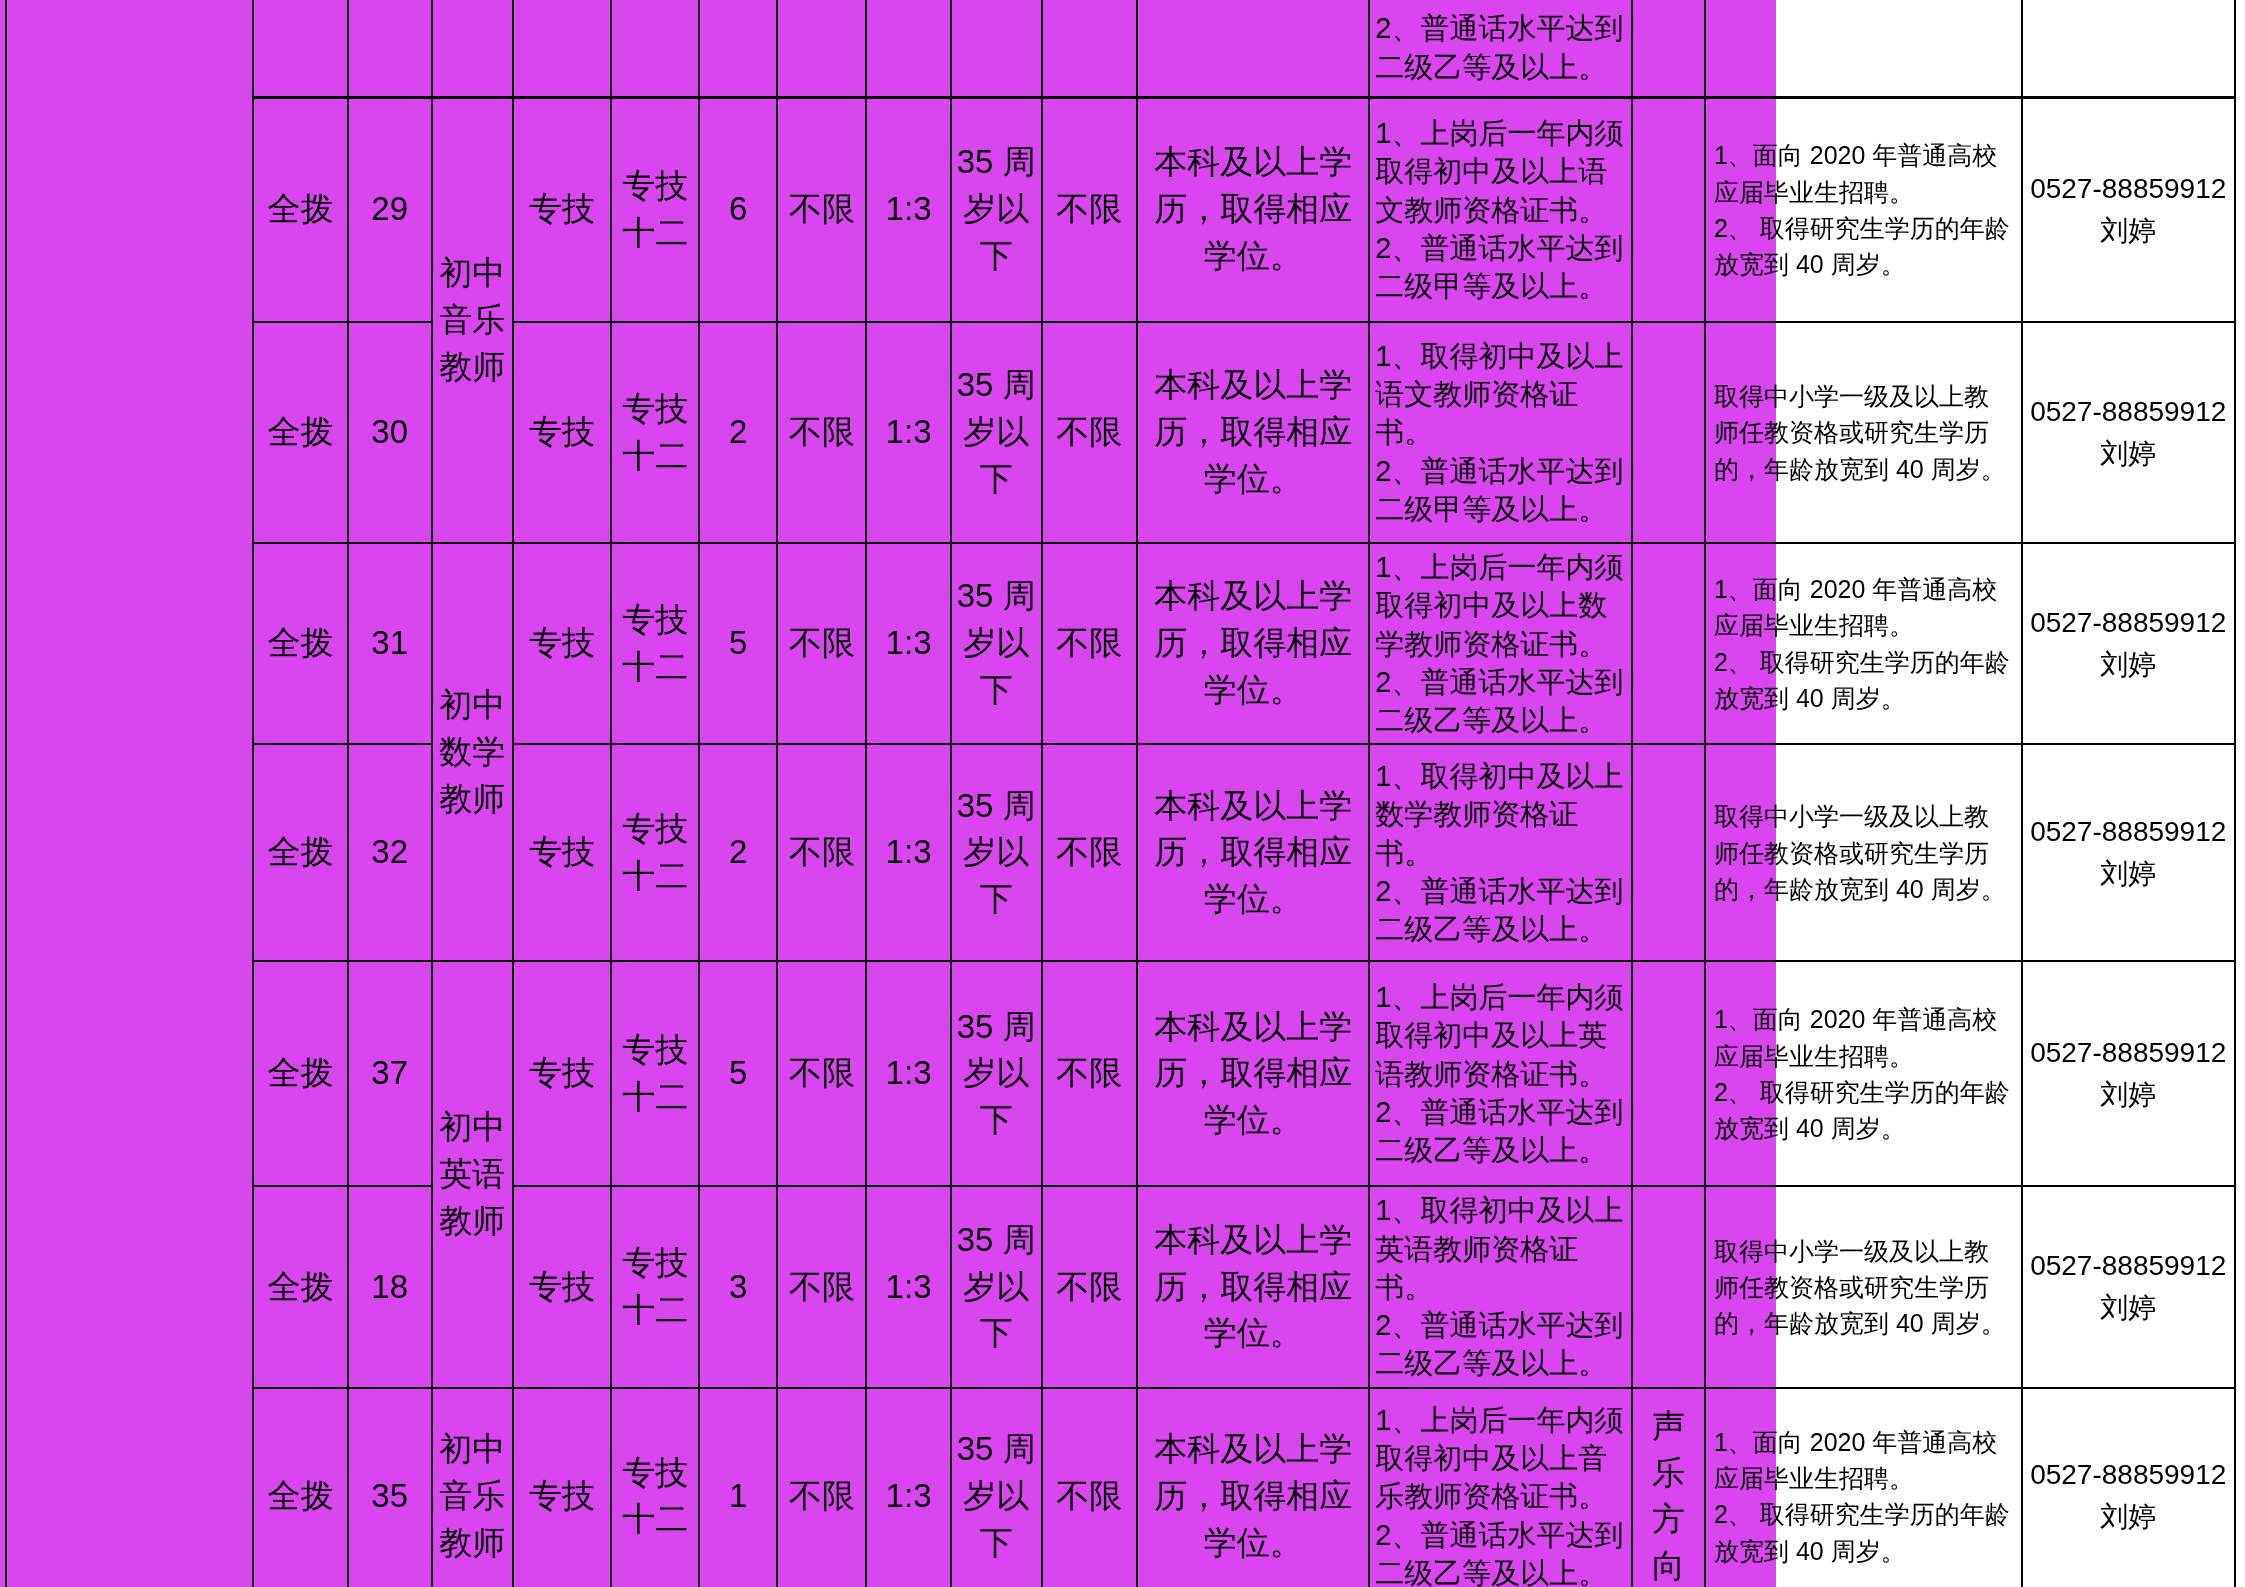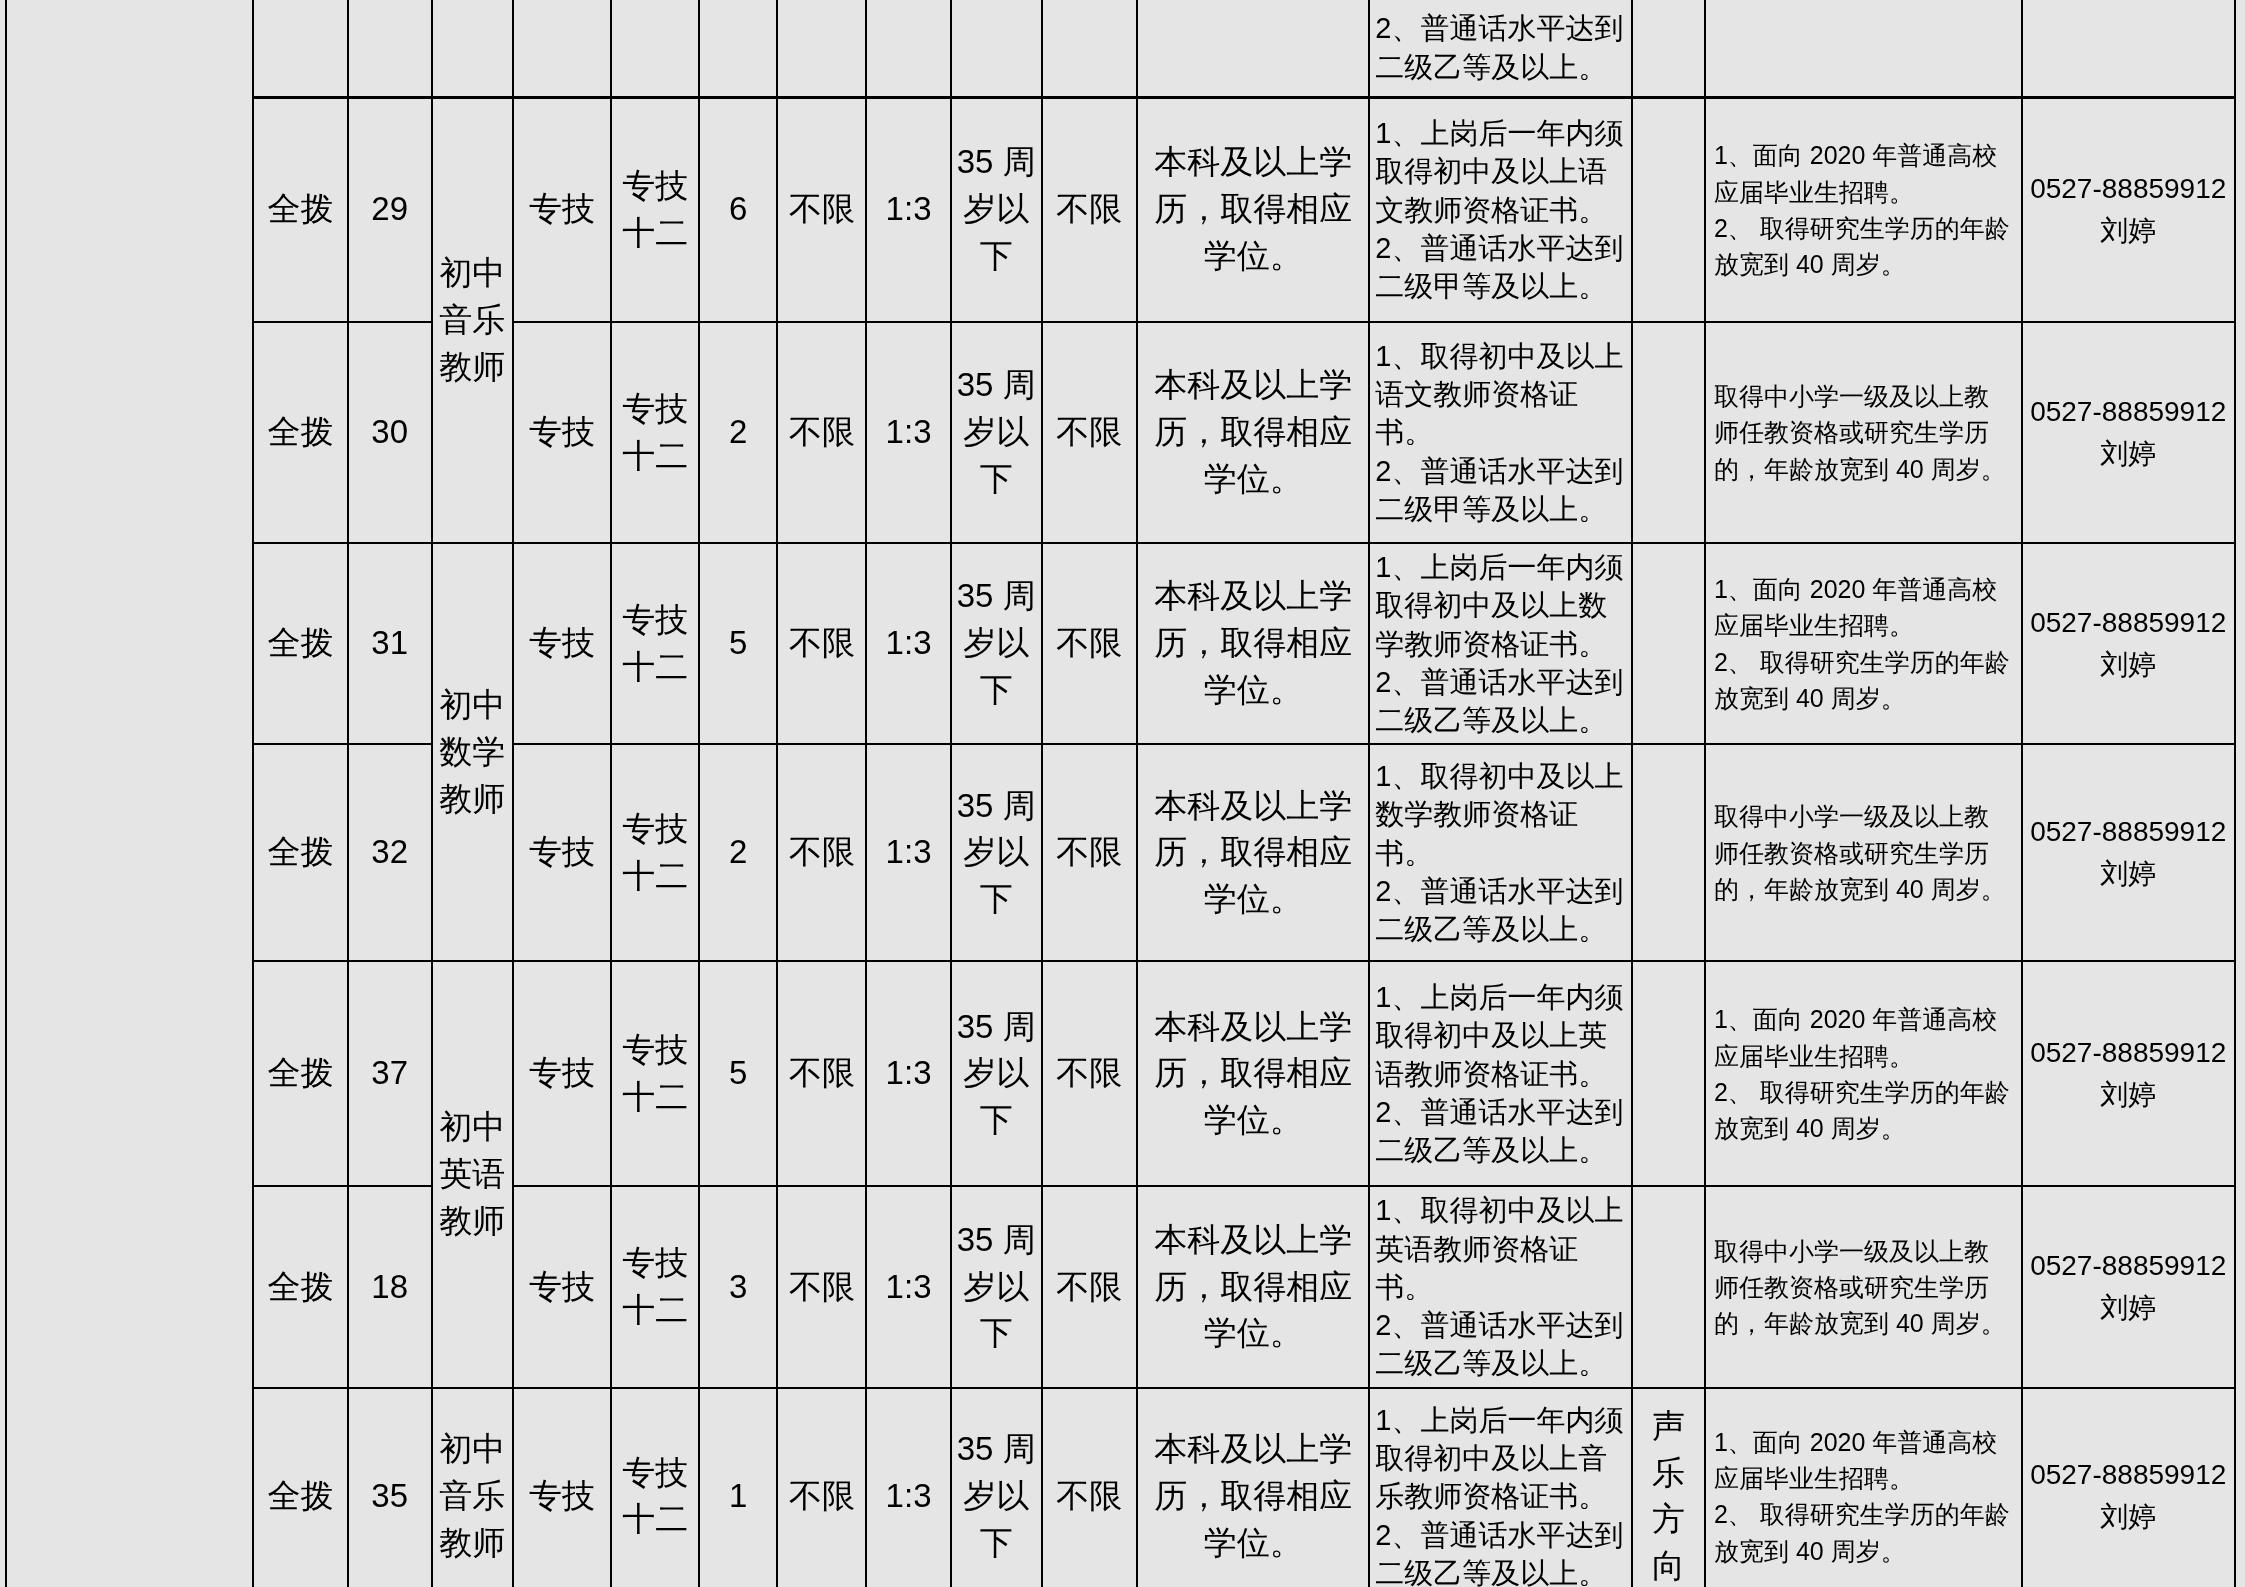--- a/index.html
+++ b/index.html
@@ -1,18 +1,18 @@
 <!DOCTYPE html>
 <html><head>
 <meta charset="utf-8">
 <style>
   html,body{margin:0;padding:0;background:#ffffff;}
   body{width:2245px;height:1587px;overflow:hidden;}
   .sheet{
-    position:relative;width:2245px;height:1587px;background:#e5e5e5;
+    position:relative;width:1776px;height:1587px;background:#d946ef;
     font-family:"Liberation Sans","DejaVu Sans",sans-serif;color:#000;
   }
   table.grid{
     position:absolute;left:5px;top:0;
     width:2231px;border-collapse:collapse;table-layout:fixed;
     border:2px solid #000;border-top:none;border-bottom-width:3px;
   }
   td{
     border:2px solid #000;
     text-align:center;vertical-align:middle;

